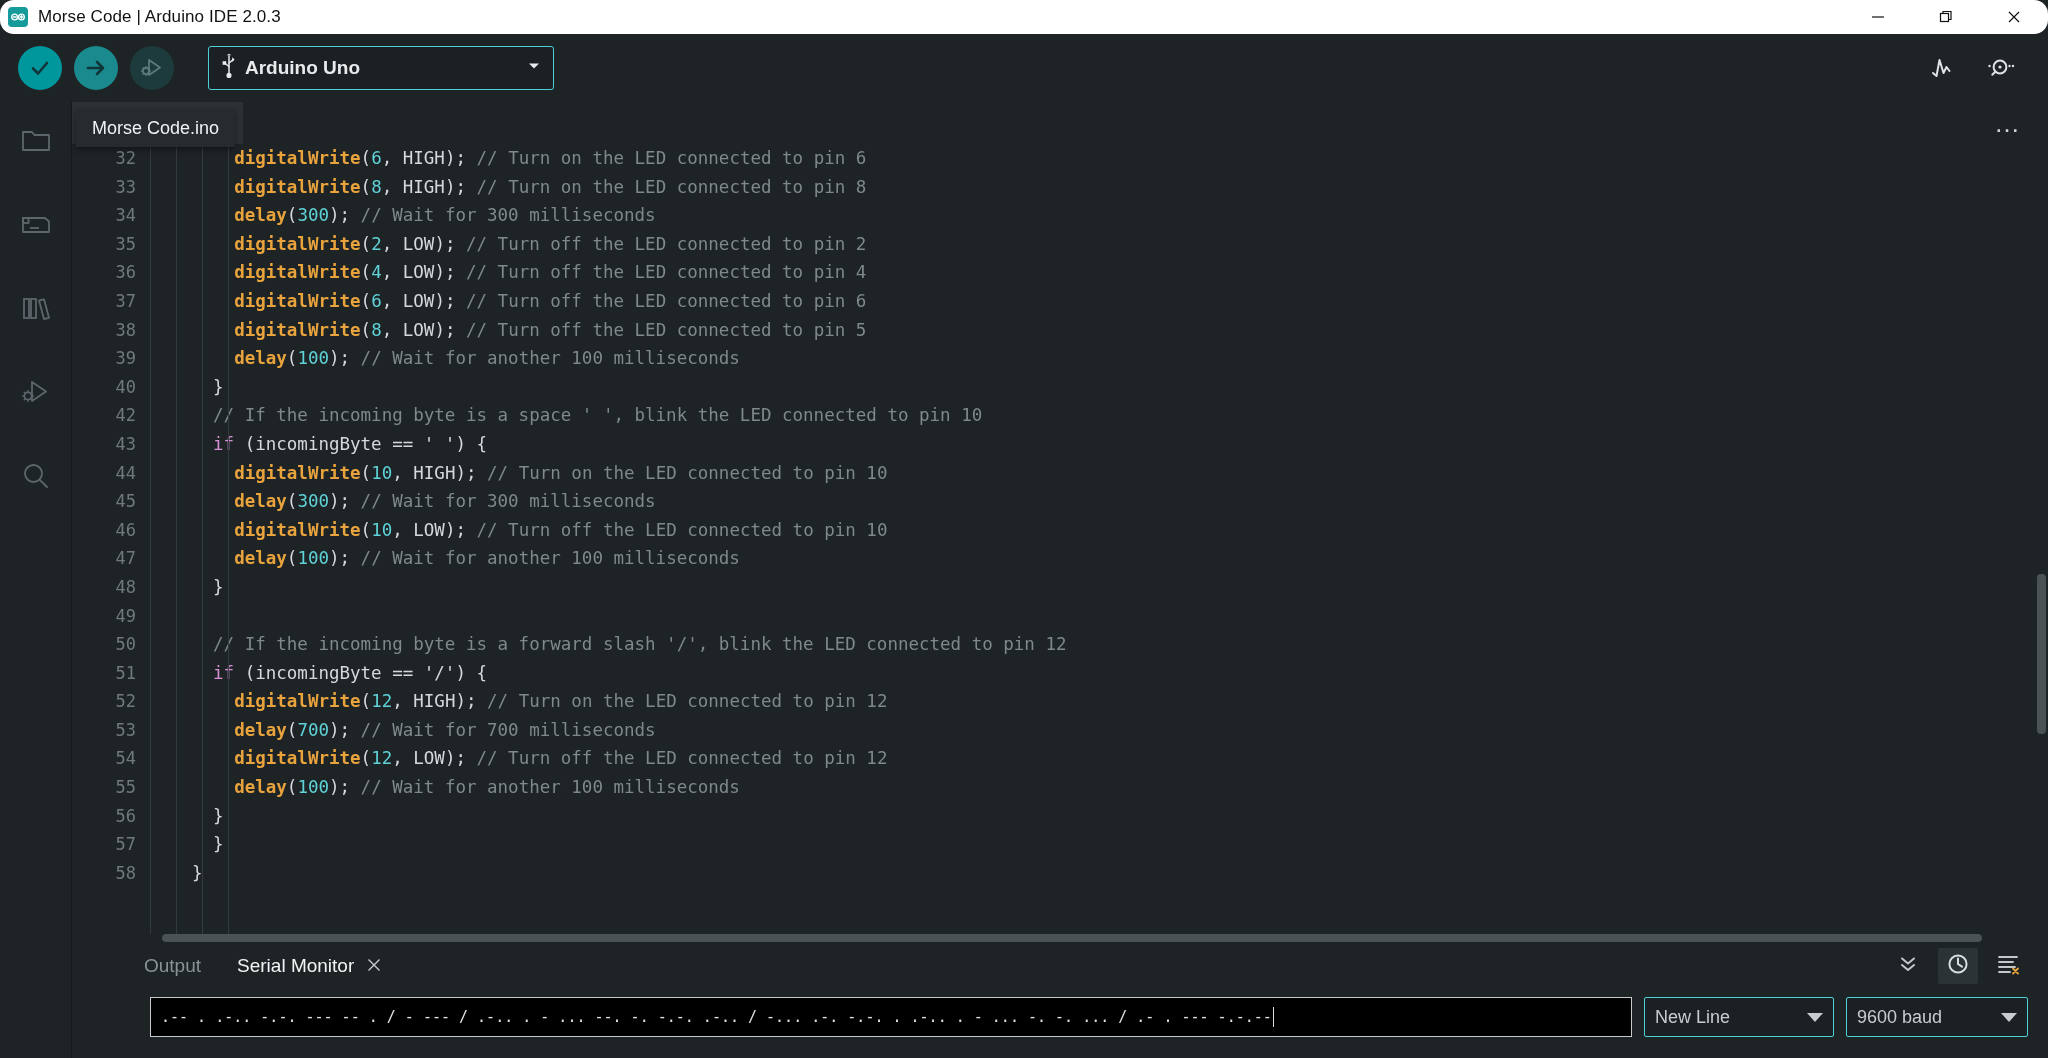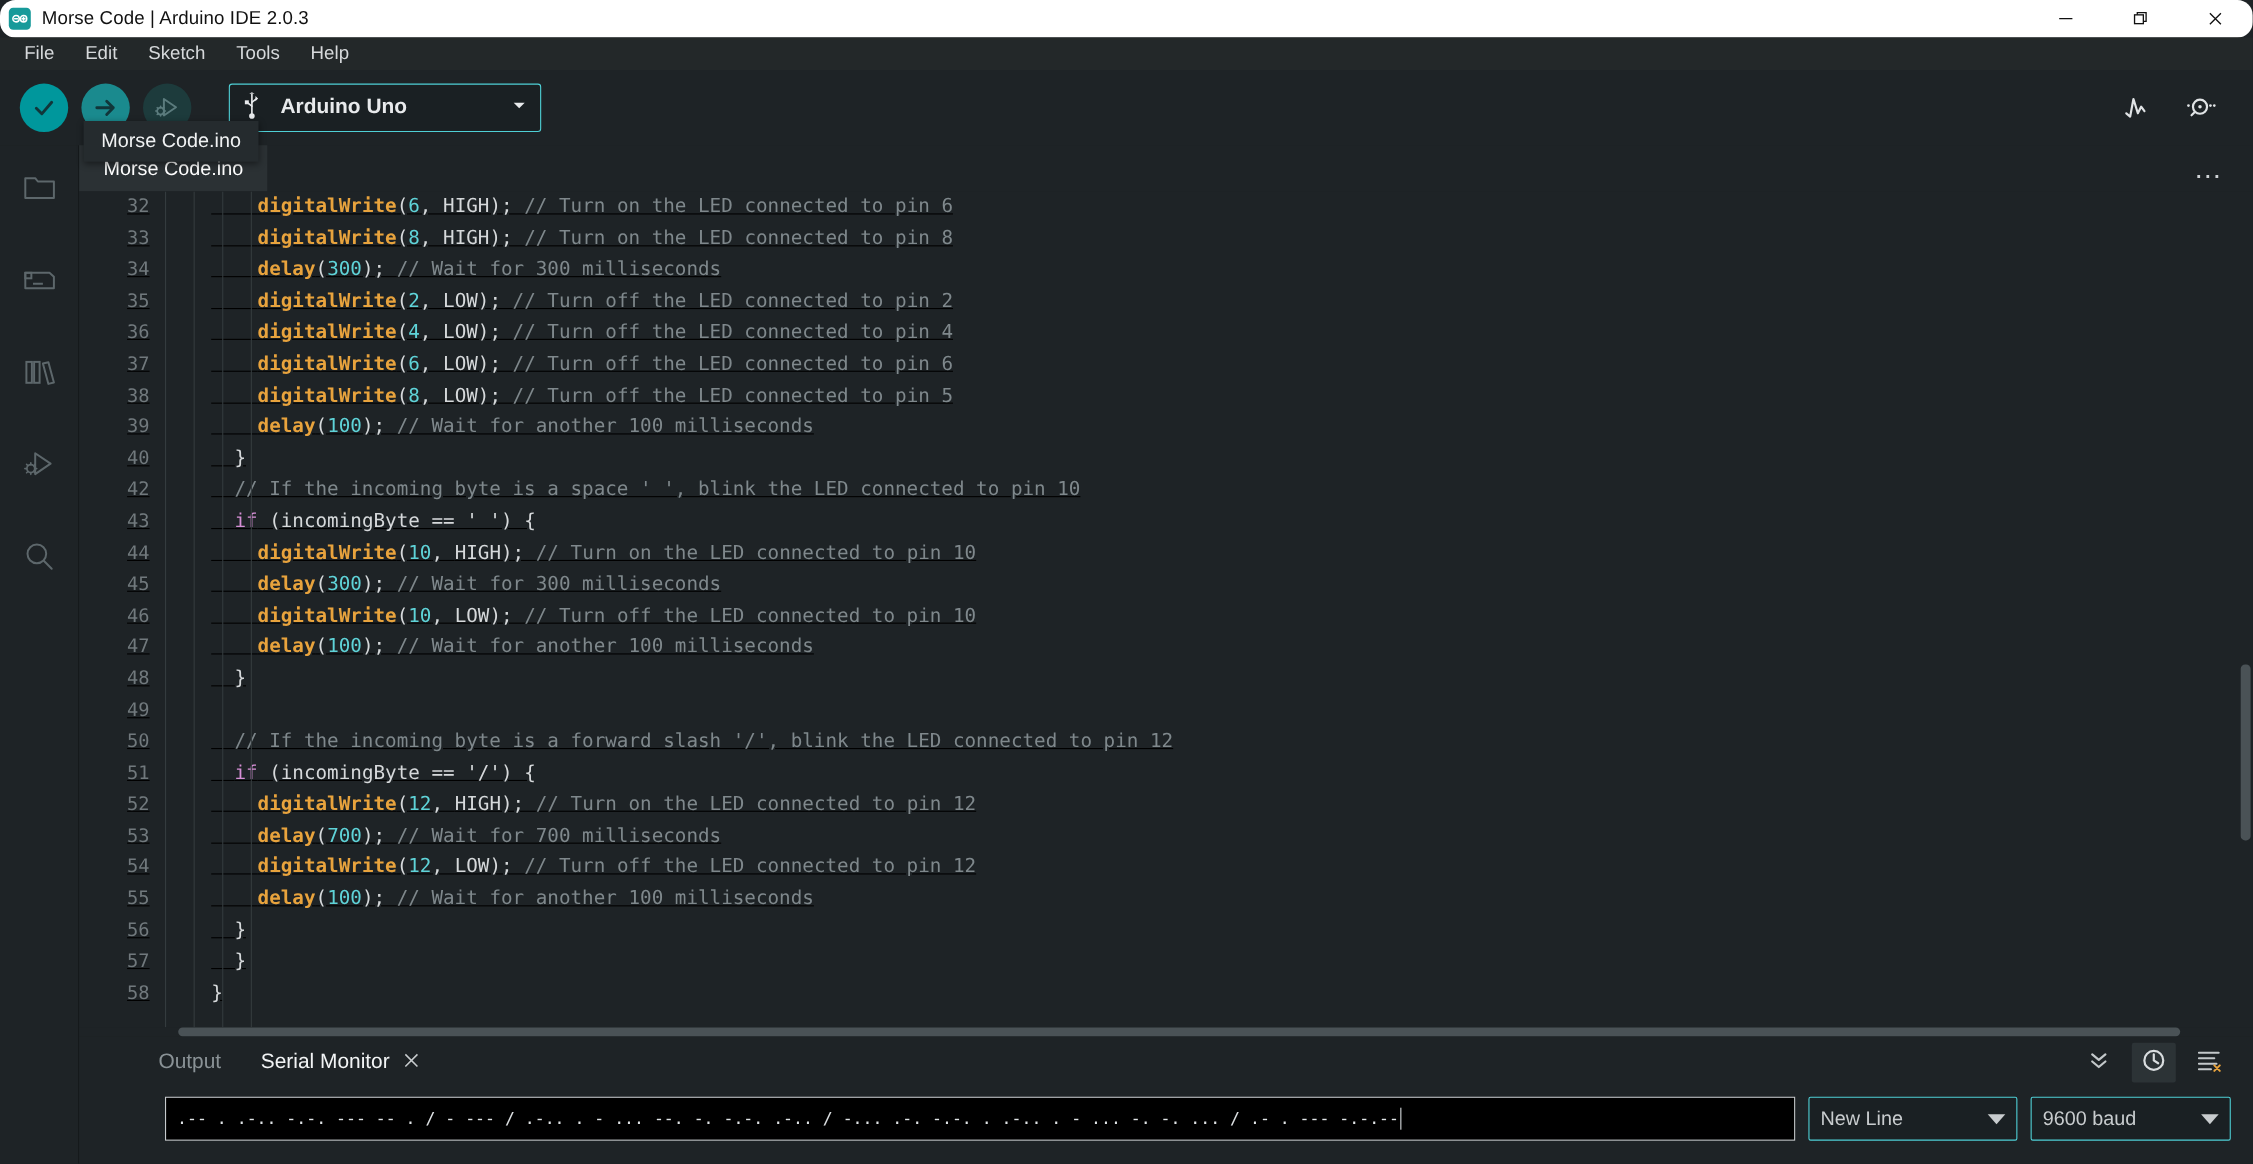--- a/index.html
+++ b/index.html
@@ -45,23 +45,23 @@
   }
   .tb-circle {
     width: 44px; height: 44px; border-radius: 50%; display: flex;
     align-items: center; justify-content: center; cursor: pointer;
   }
   .tb-verify { background: #00979c; }
   .tb-upload { background: #1a8a8e; }
   .tb-debug  { background: #1d3b3c; }
 
   .board-select {
-    margin-left: 22px; width: 284px; height: 44px; border: 1px solid #4fd0d6;
+    margin-left: 22px; width: 346px; height: 44px; border: 1px solid #4fd0d6;
     border-radius: 3px; background: #1a2023; display: flex; align-items: center;
-    padding: 0 10px; gap: 16px; cursor: pointer;
+    padding: 0 10px; gap: 6px; cursor: pointer;
   }
   .board-name { font-size: 19px; font-weight: bold; color: #e8eaec; flex: 1; }
 
   .toolbar-right { margin-left: auto; display: flex; align-items: center; gap: 26px; padding-right: 14px; }
   .tb-icon-btn { cursor: pointer; display: flex; align-items: center; justify-content: center; }
 
   
   .body-row { flex: 1; display: flex; min-height: 0; }
   .activitybar {
     width: 72px; flex: 0 0 72px; background: #1e2326; display: flex;
@@ -82,21 +82,21 @@
     font-size: 18px; color: #ffffff; cursor: pointer;
   }
   .tab-overflow {
     margin-left: auto; display: flex; align-items: center; padding: 0 26px;
     color: #cfd3d6; font-size: 26px; letter-spacing: 2px; cursor: pointer;
   }
 
   
   .editor {
     flex: 1; background: #1e2326; position: relative; overflow: hidden;
-    font-family: "DejaVu Sans Mono", monospace; font-size: 17.5px; line-height: 28.6px; text-decoration: underline;
+    font-family: "DejaVu Sans Mono", monospace; font-size: 17.5px; line-height: 28.6px;
   }
   .code-line { display: flex; height: 28.6px; white-space: pre; }
   .gutter {
     width: 78px; flex: 0 0 78px; text-align: right; padding-right: 14px;
     color: #71797d; font-size: 17px; user-select: none;
   }
   .indent-guides { flex: 0 0 26px; position: relative; }
   .code-text { flex: 1; color: #d6d9db; padding-left: 16px; }
 
   .tok-fn { color: #e8a33d; font-weight: bold; }
@@ -188,27 +188,20 @@
         </svg>
       </div>
       <div class="win-btn close">
         <svg width="16" height="16" viewBox="0 0 16 16">
             <path d="M3 3l10 10M13 3L3 13" stroke="currentColor" stroke-width="1.2"></path>
           </svg>
       </div>
     </div>
   </div>
 
-  <div class="menubar">
-    <div class="menu-item">File</div>
-    <div class="menu-item">Edit</div>
-    <div class="menu-item">Sketch</div>
-    <div class="menu-item">Tools</div>
-    <div class="menu-item">Help</div>
-  </div>
 
   <div class="toolbar">
     <div class="tb-circle tb-verify">
       <svg width="26" height="26" viewBox="0 0 26 26">
           <path d="M6 13.5l5 5 9-10.5" fill="none" stroke="#11363a" stroke-width="2.6" stroke-linecap="round" stroke-linejoin="round"></path>
         </svg>
     </div>
     <div class="tb-circle tb-upload">
       <svg width="26" height="26" viewBox="0 0 26 26">
           <path d="M5 13h15M14 7l6 6-6 6" fill="none" stroke="#11363a" stroke-width="2.6" stroke-linecap="round" stroke-linejoin="round"></path>

